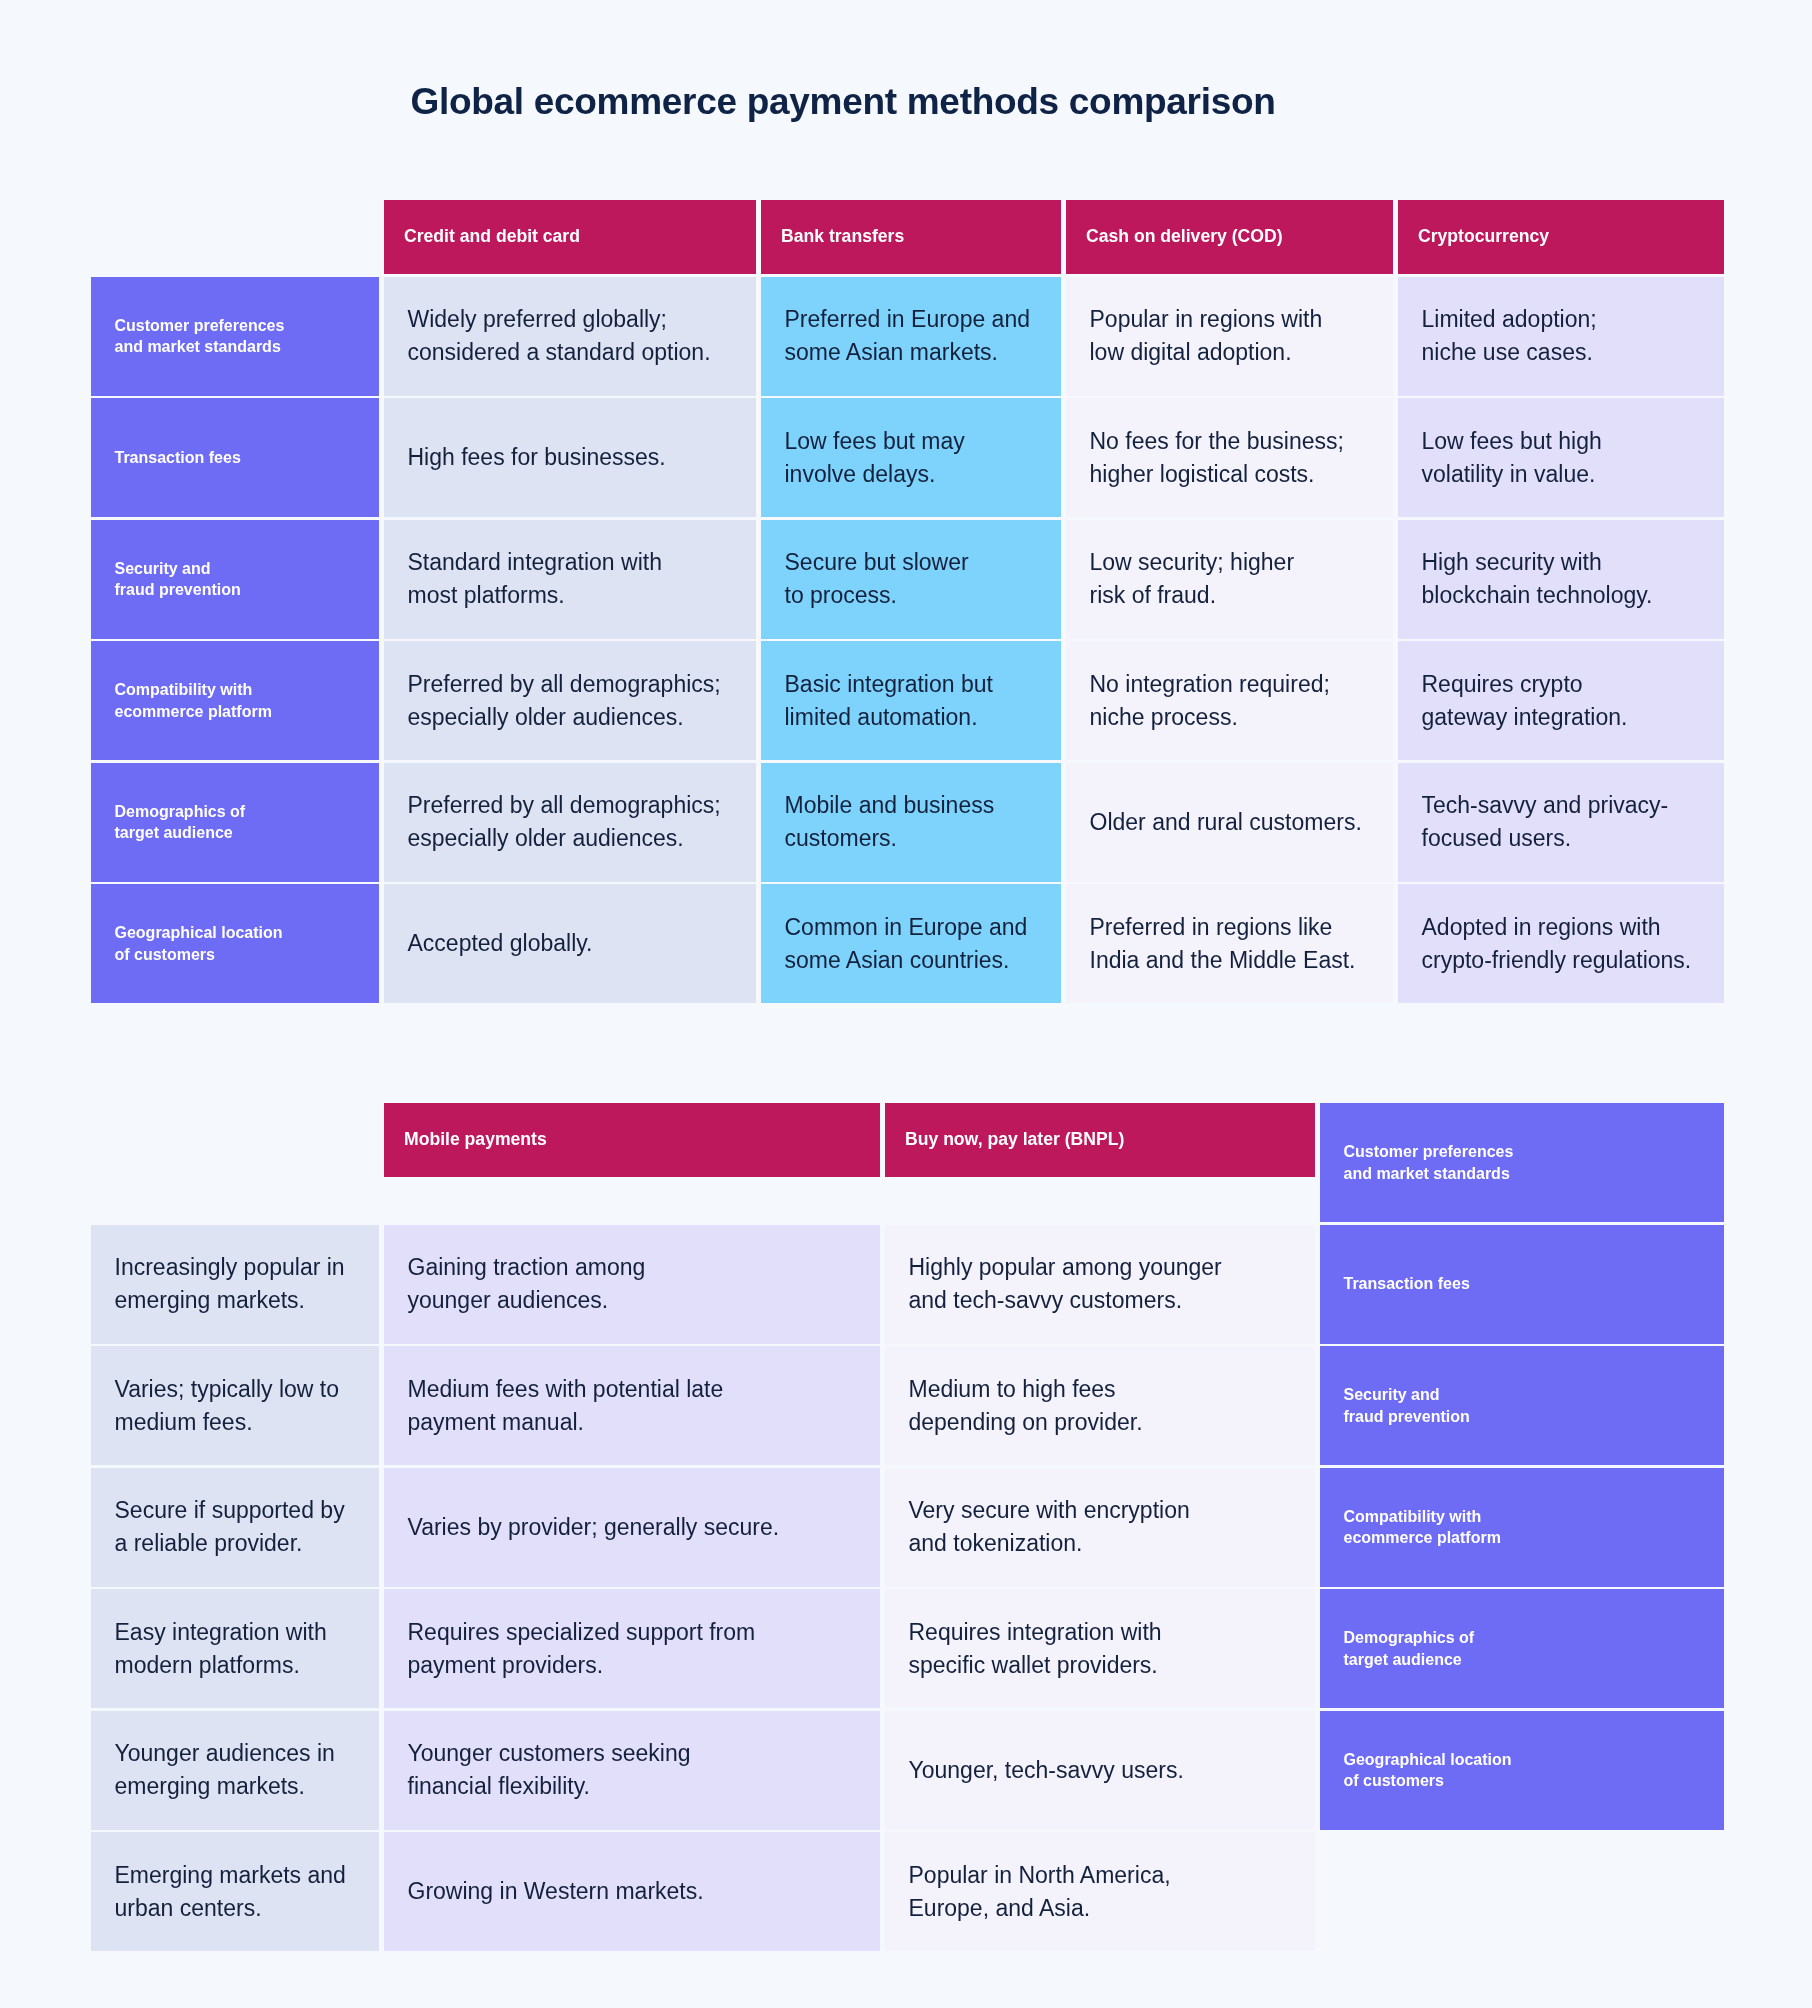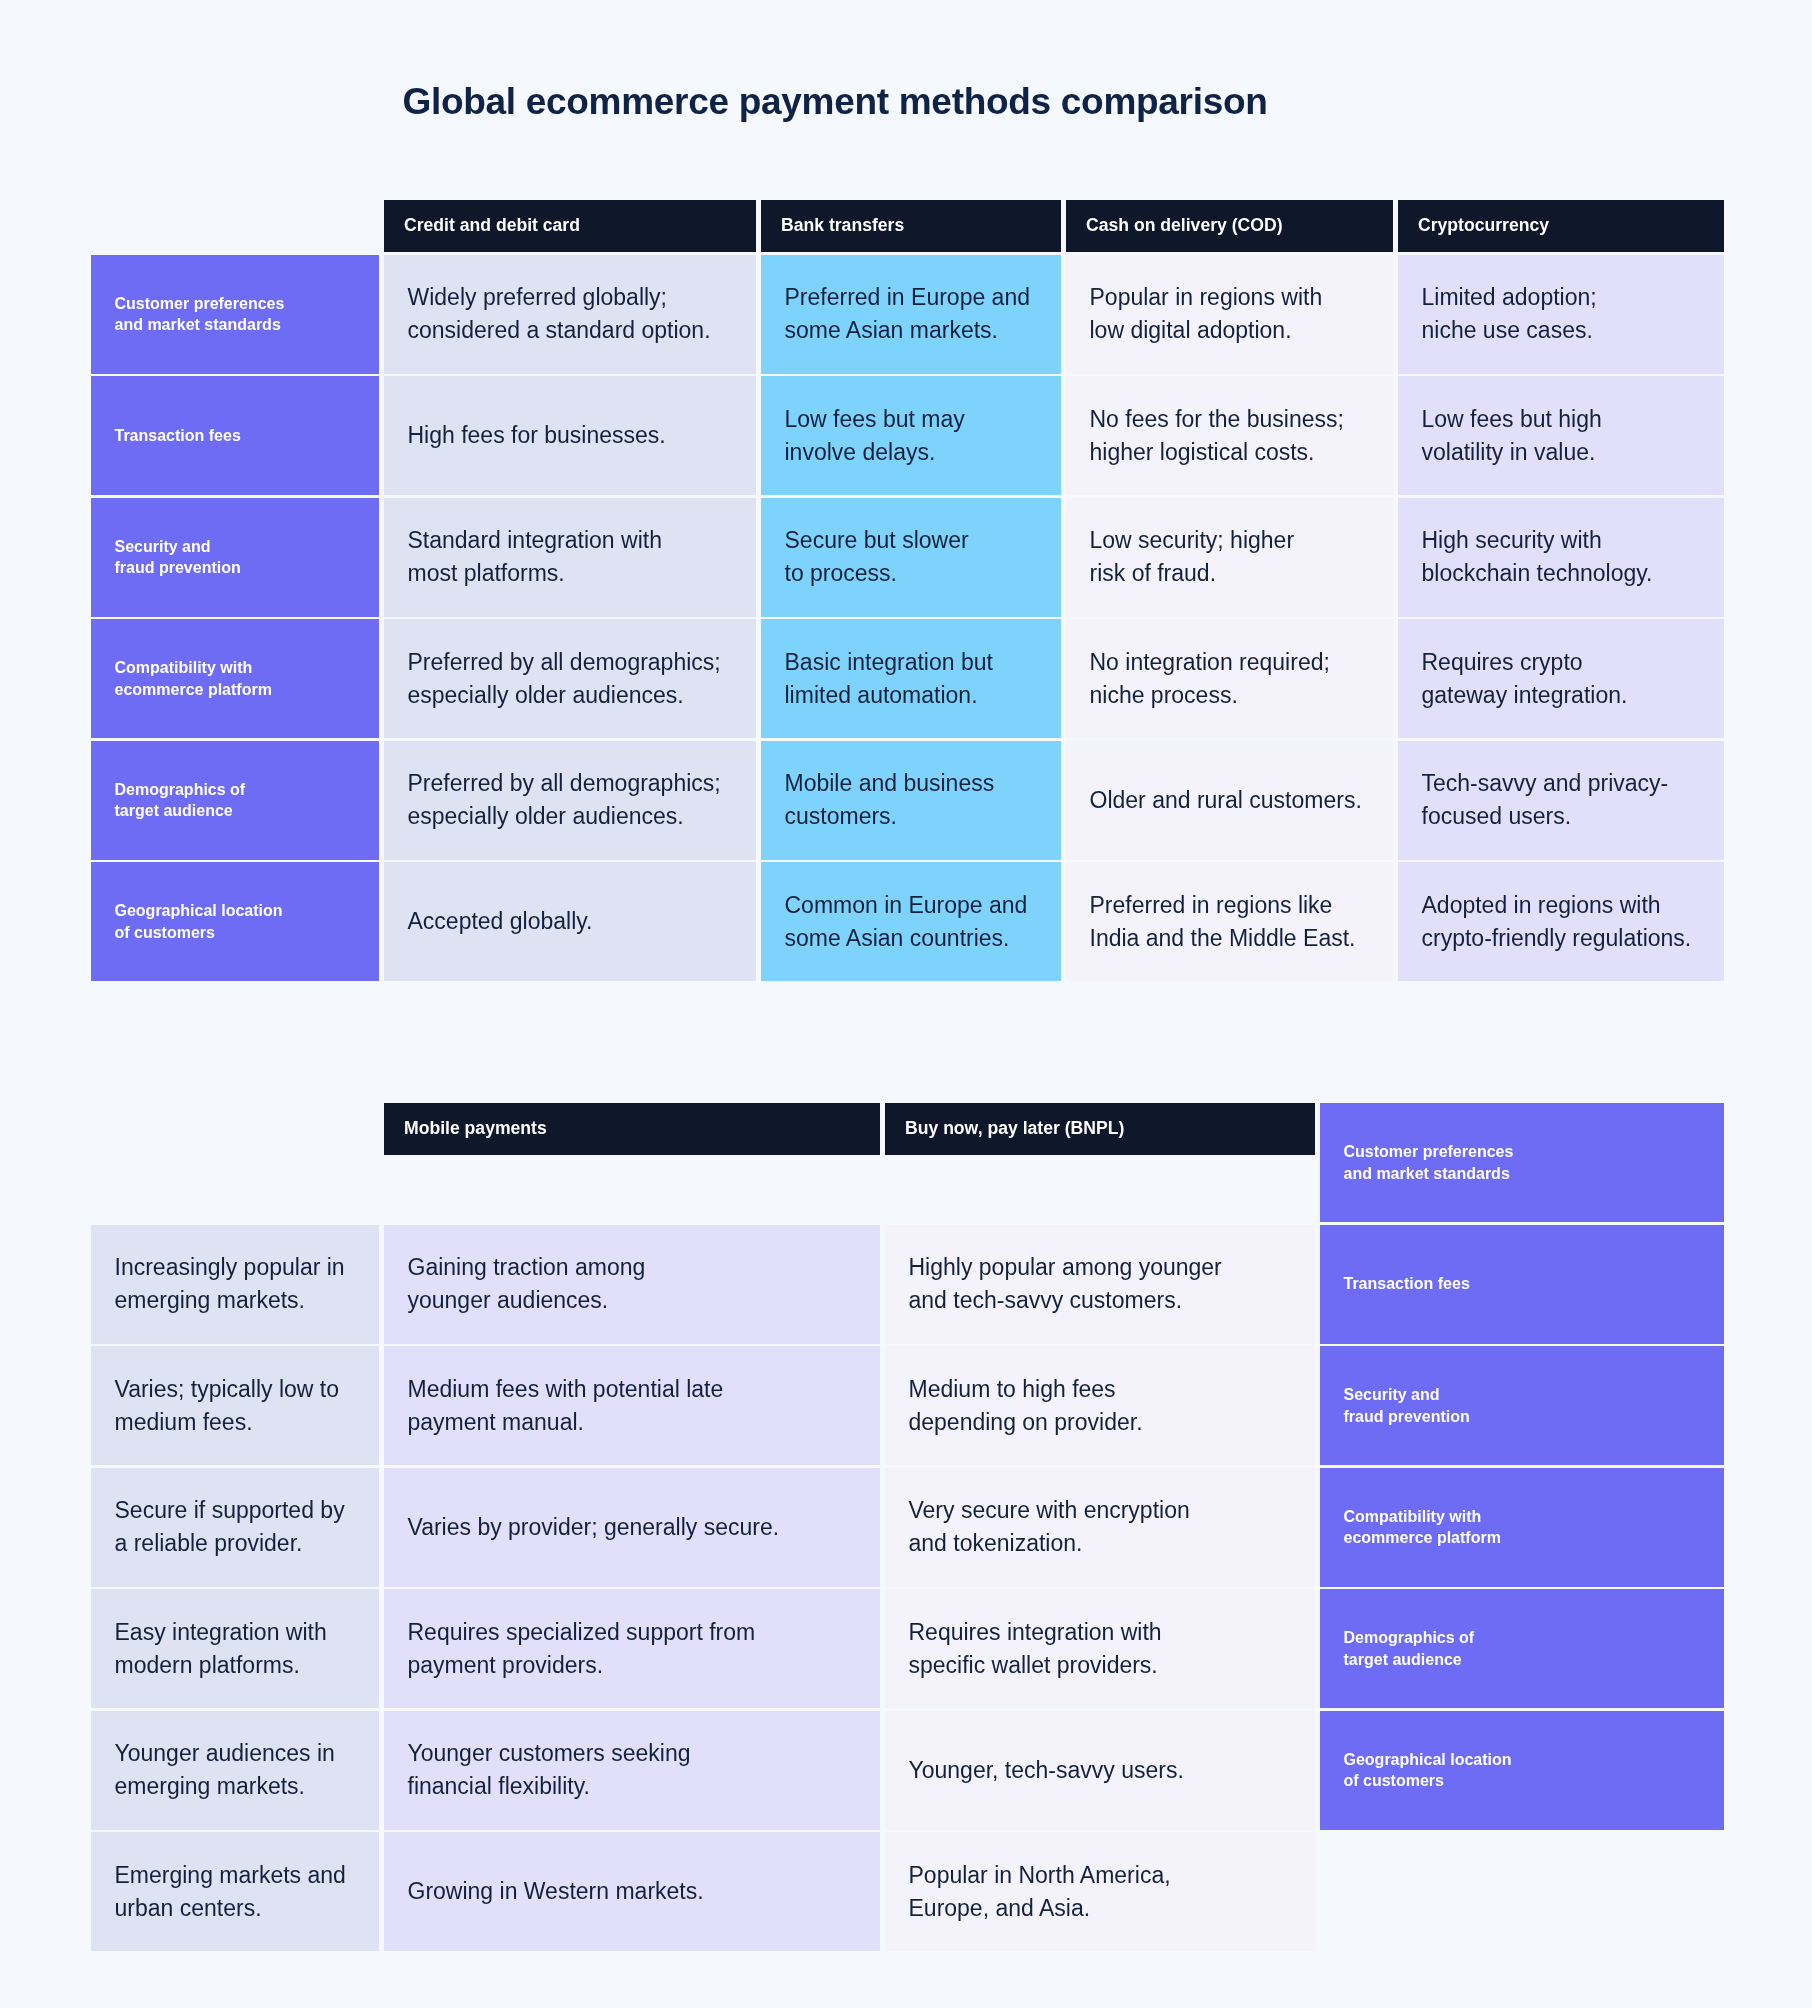--- a/index.html
+++ b/index.html
@@ -14,21 +14,21 @@
     width: 1812px;
     height: 2009px;
     background: #F5F8FC;
     overflow: hidden;
   }
 
   
   .page-title {
     position: absolute;
     top: 81px;
-    left: 4px;
+    left: 12px;
     width: 1662px;
     text-align: center;
     font-size: 37px;
     font-weight: bold;
     color: #0F2346;
     letter-spacing: -0.3px;
   }
 
   
   .table-block {
@@ -49,26 +49,26 @@
     grid-template-columns: 288px 372px 300px 327px 326px;
   }
   #grid-2 {
     grid-template-columns: 288px 496px 430px 404px;
   }
 
   .hdr-spacer {
     background: transparent;
   }
   .col-header {
-    background: #0f172a;
+    background: #be185d;
     color: #FFFFFF;
     font-size: 17.6px;
     font-weight: bold;
     padding: 0 20px;
-    height: 52px;
+    height: 74px;
     display: flex;
     align-items: center;
     line-height: 1.25;
   }
 
   .row-label {
     background: #6E6BF5;
     color: #FFFFFF;
     font-size: 16px;
     font-weight: bold;

